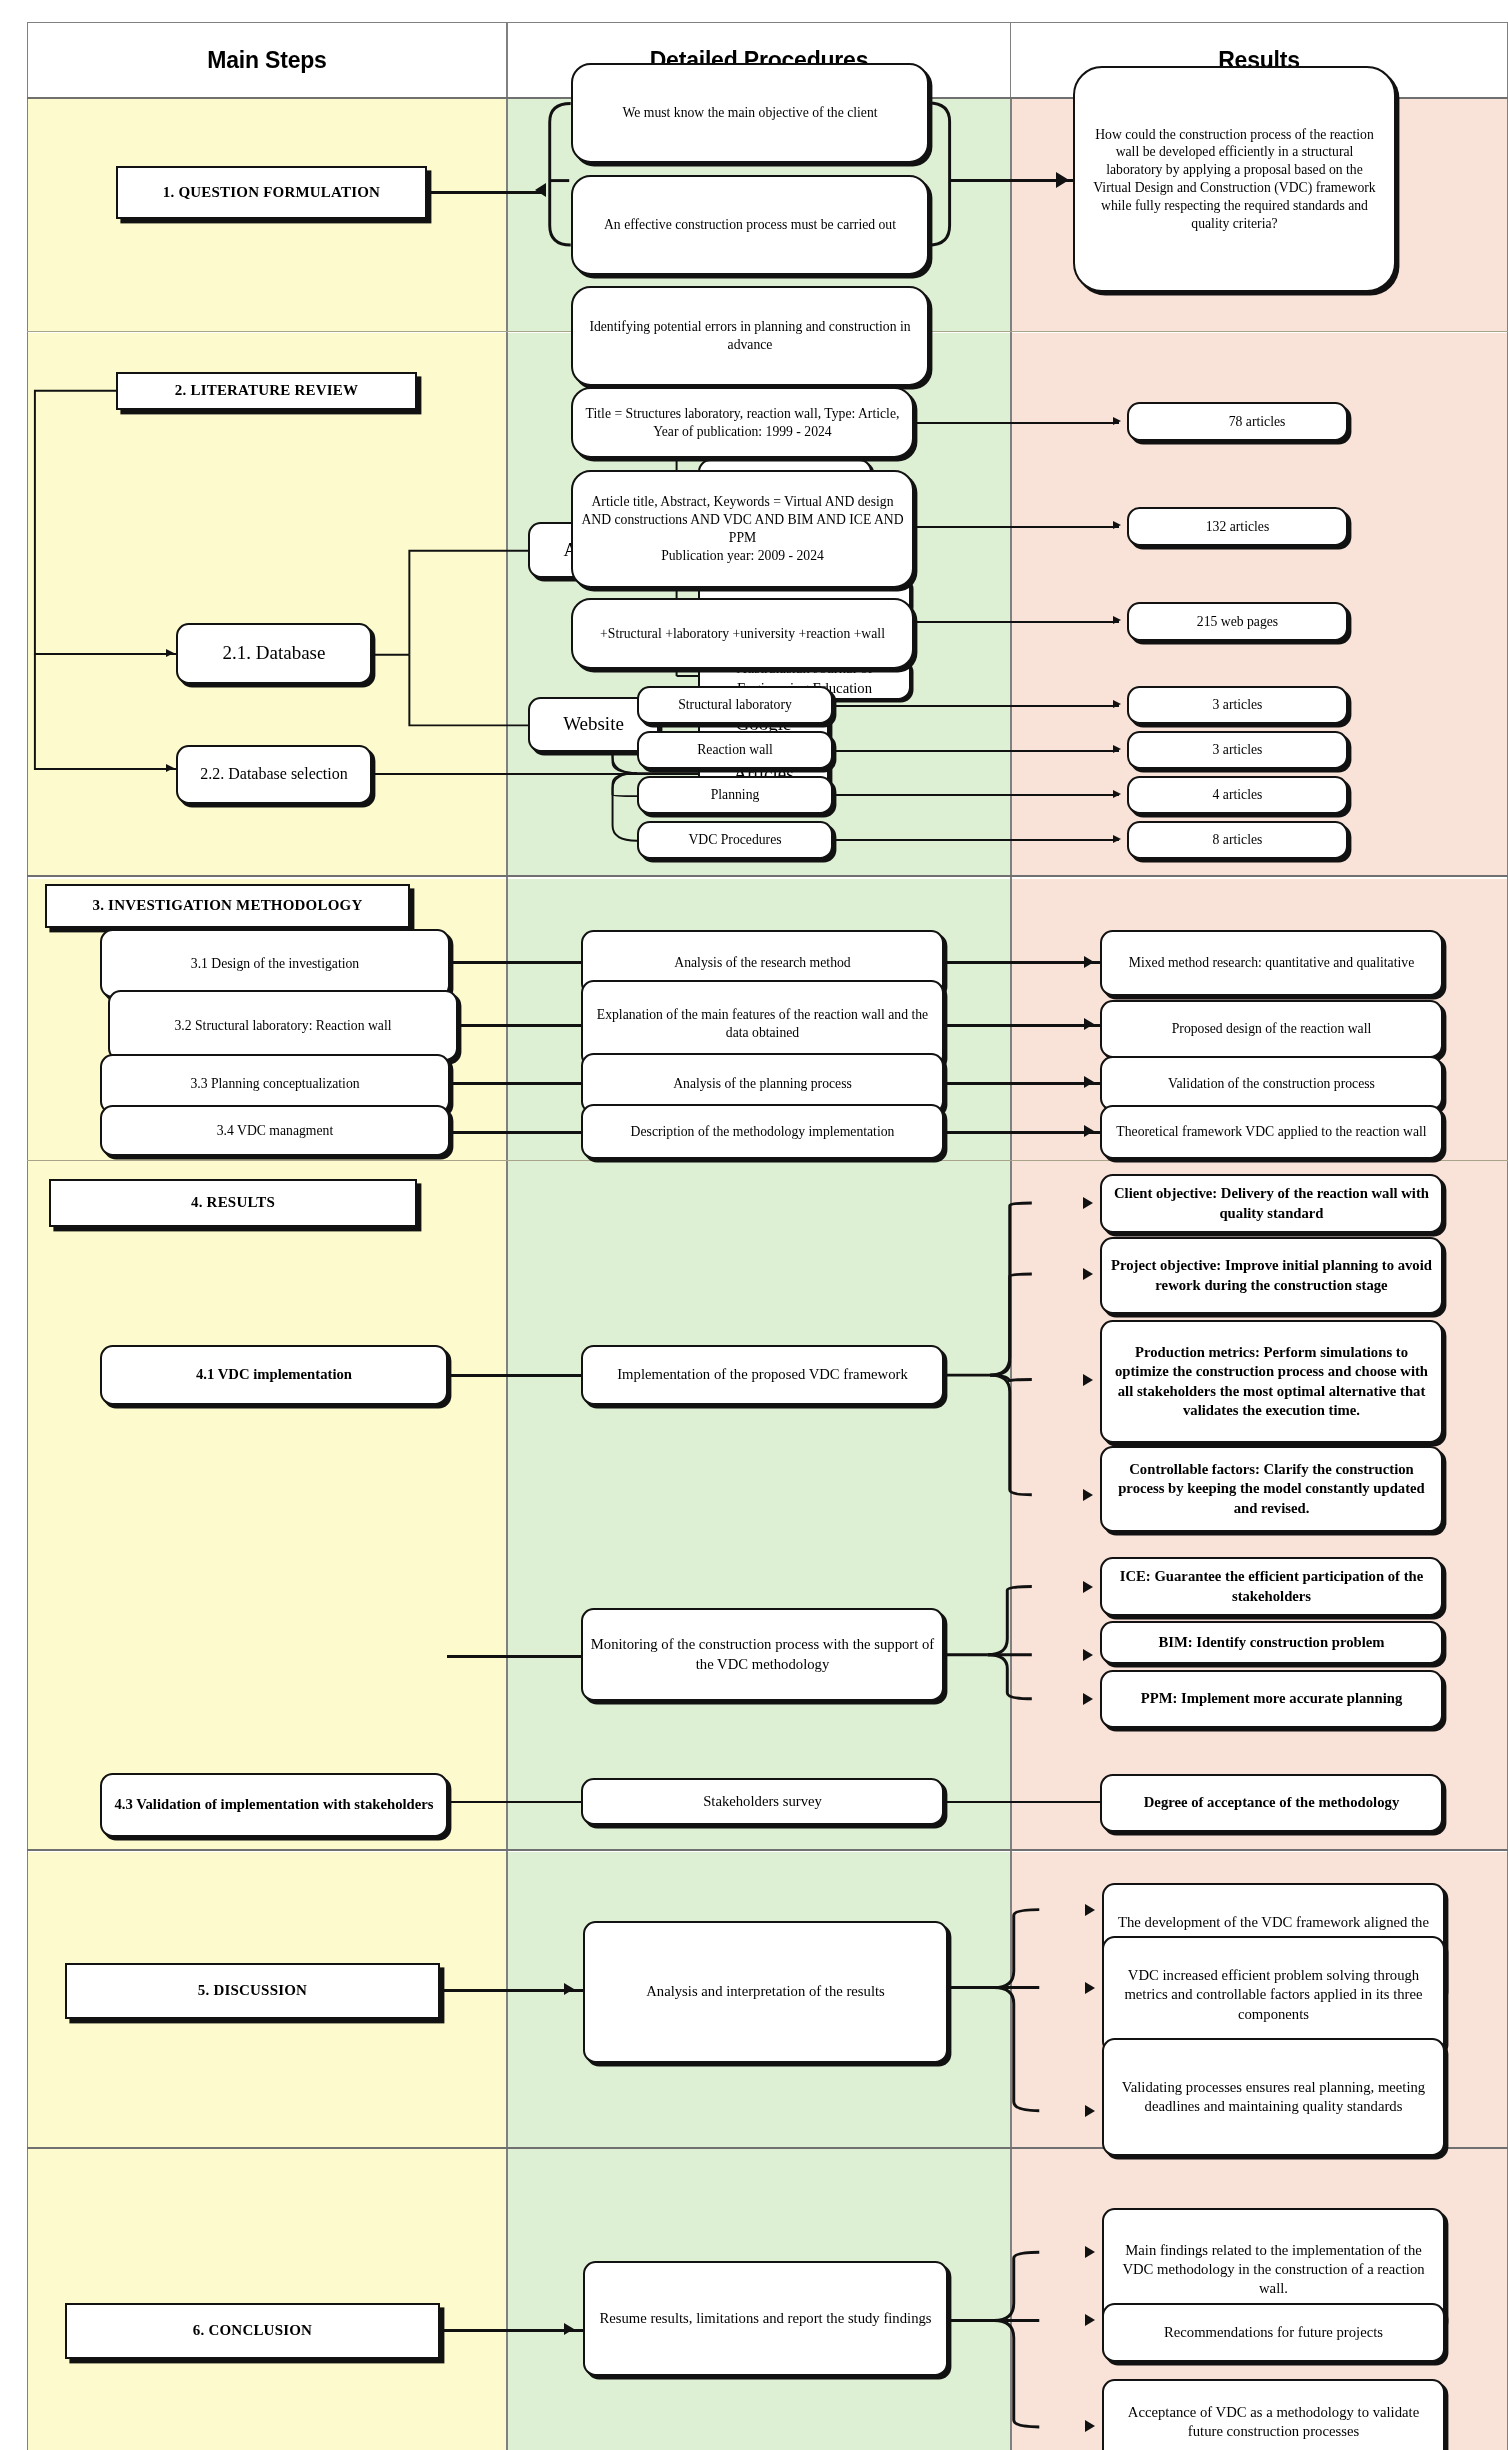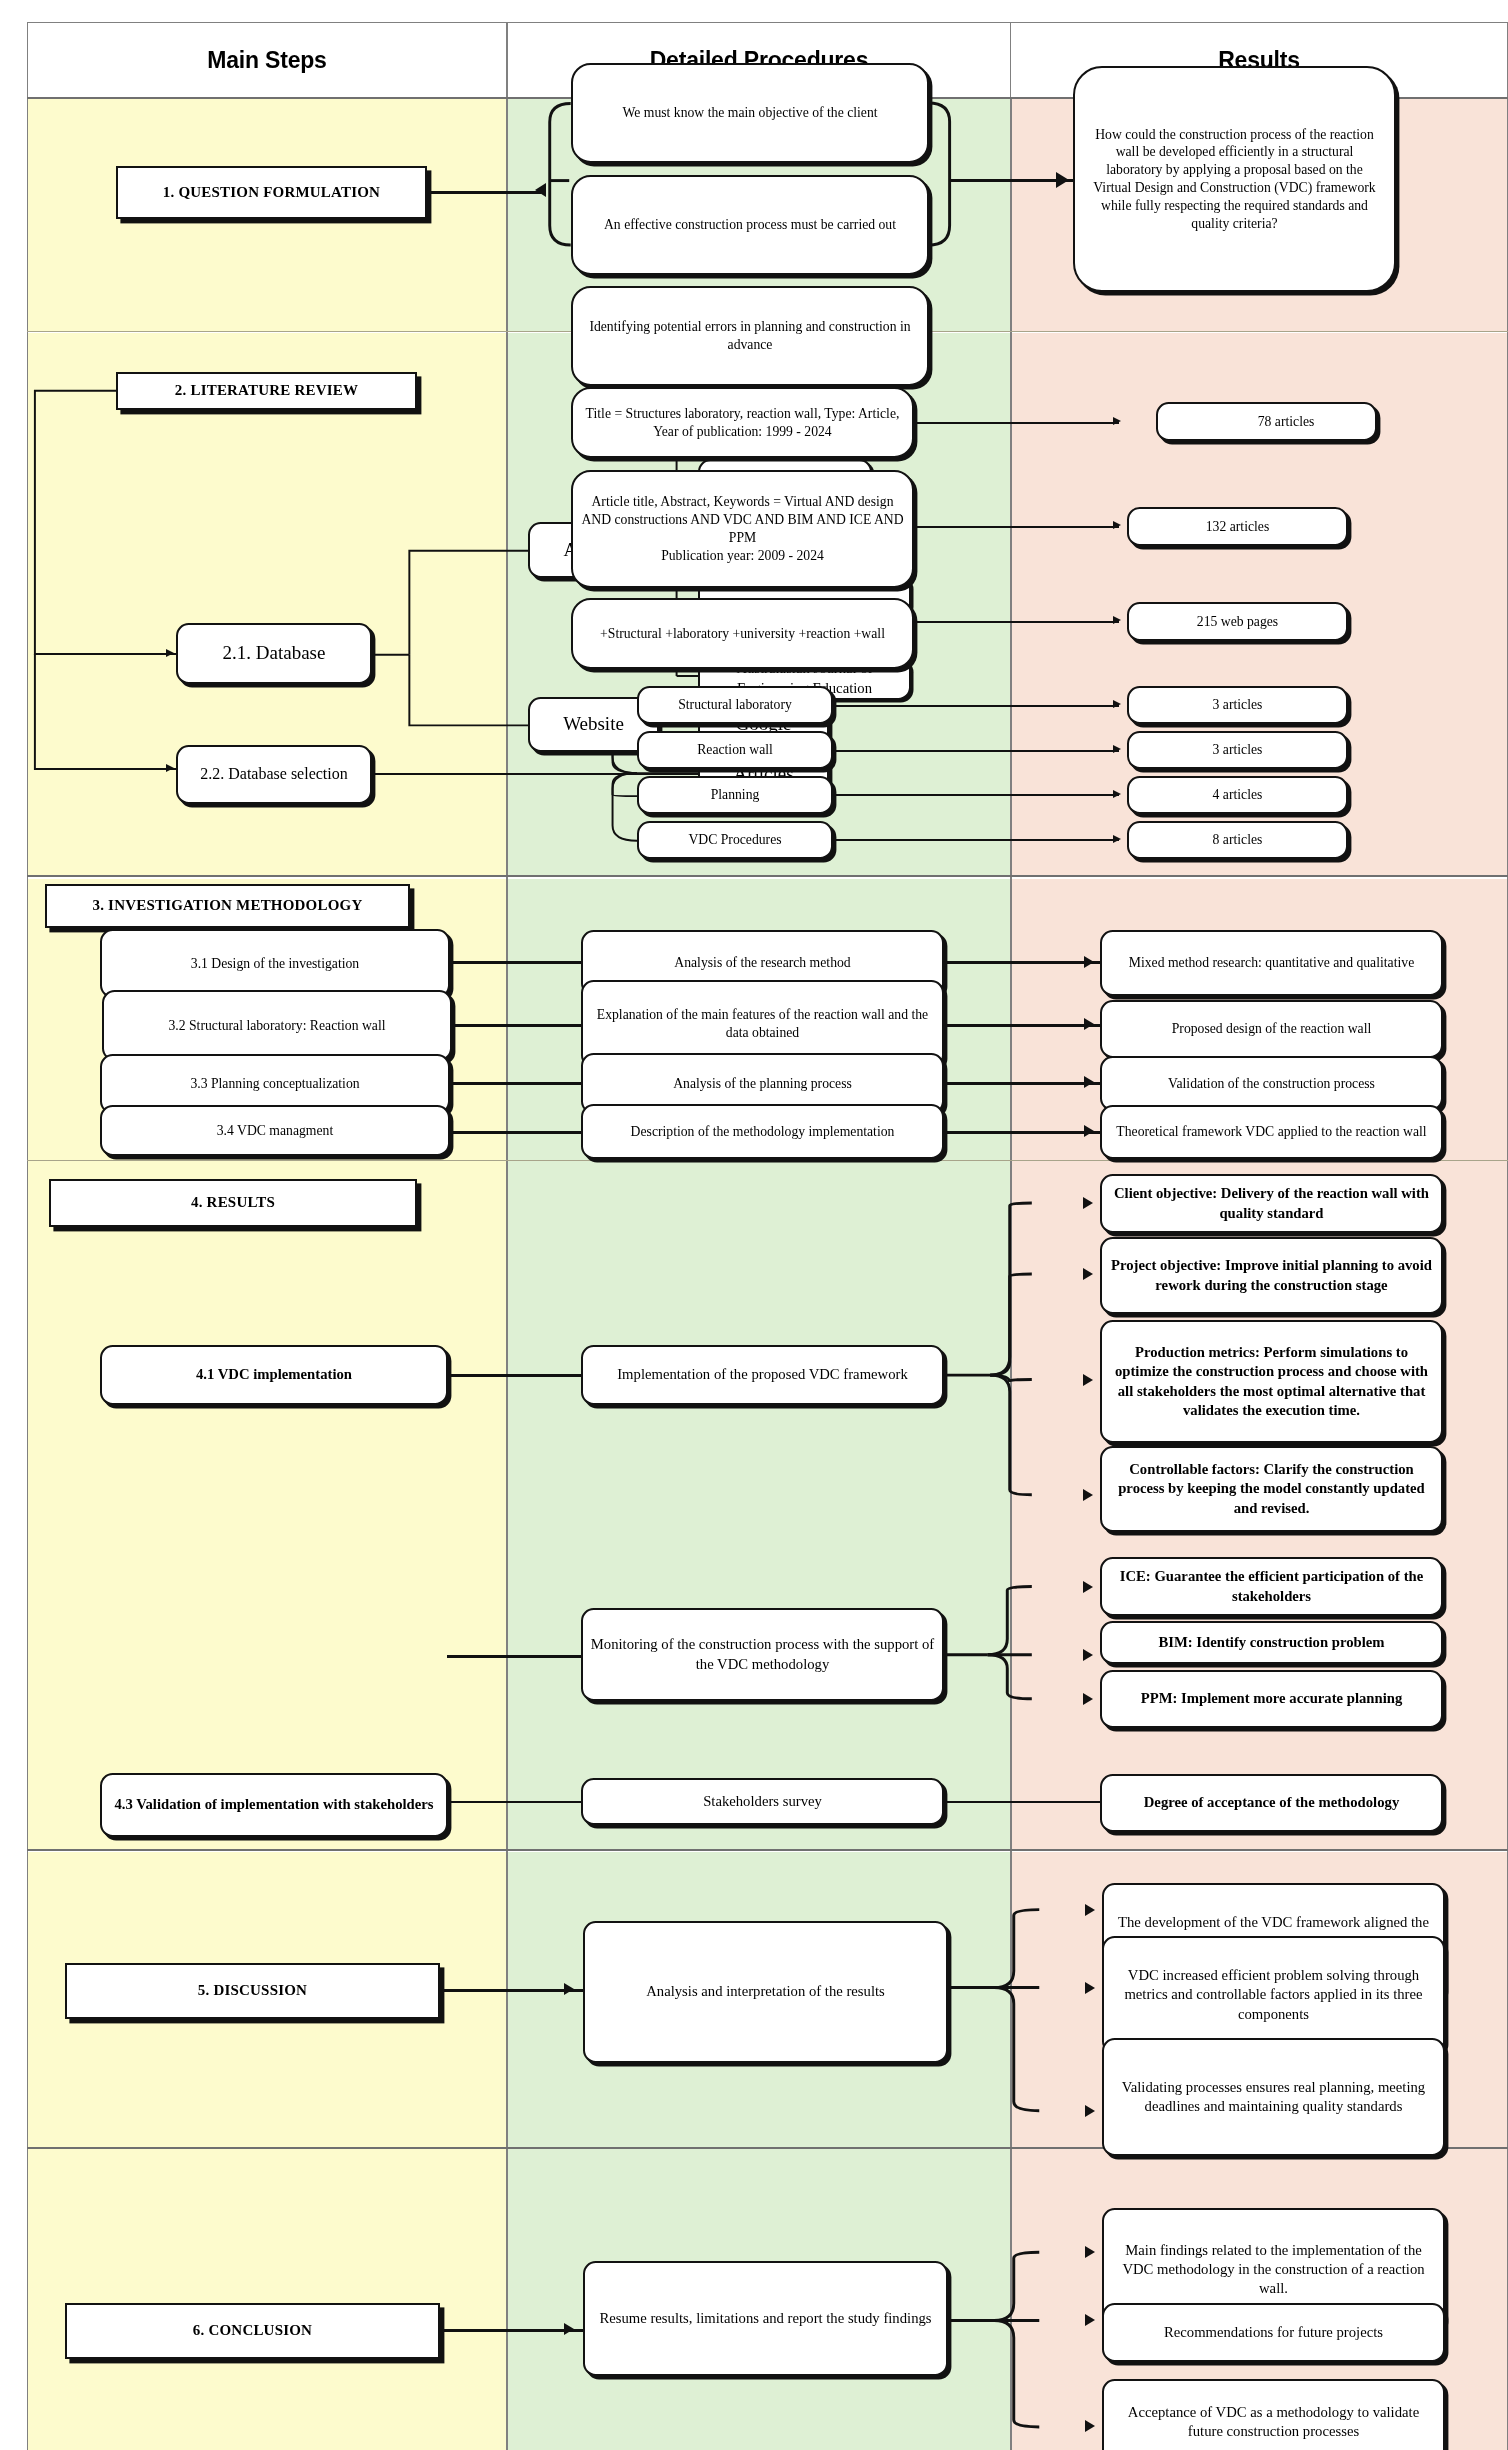--- a/index.html
+++ b/index.html
@@ -229,21 +229,21 @@
 
   <div class="ln lnh" style="left:658px; top:724px; width:42px;"></div>
 
   <div class="ln lnh" style="left:371px; top:773px; width:328px;"></div>
 
   <div class="node rnd2 s28" style="left:571px; top:387px;  width:343px; height:71px;">Title = Structures laboratory, reaction wall, Type: Article, Year of publication: 1999 - 2024</div>
   <div class="node rnd2 s28" style="left:571px; top:470px;  width:343px; height:118px; white-space:pre-line;">Article title, Abstract, Keywords = Virtual AND design AND constructions AND VDC AND BIM AND ICE AND PPM
 Publication year: 2009 - 2024</div>
   <div class="node rnd2 s28" style="left:571px; top:598px; width:343px; height:71px;">+Structural +laboratory +university +reaction +wall</div>
 
-  <div class="node rnd s28" style="left:1156px; top:402px;  width:221px; height:39px;padding-left:44px;">78 articles</div>
+  <div class="node rnd s28" style="left:1127px; top:402px;  width:221px; height:39px;padding-left:44px;">78 articles</div>
   <div class="node rnd s28" style="left:1127px; top:507px; width:221px; height:39px;">132 articles</div>
   <div class="node rnd s28" style="left:1127px; top:602px; width:221px; height:39px;">215 web pages</div>
 
   <div class="ln lnh t" style="left:913px; top:422px;  width:206px;"></div>
   <div class="arrow sm" style="left:1113px; top:417px;"></div>
   <div class="ln lnh t" style="left:913px; top:526px; width:206px;"></div>
   <div class="arrow sm" style="left:1113px; top:521px;"></div>
   <div class="ln lnh t" style="left:913px; top:621px; width:206px;"></div>
   <div class="arrow sm" style="left:1113px; top:616px;"></div>
 
@@ -270,21 +270,21 @@
   <div class="ln lnh t" style="left:832px; top:750px; width:287px;"></div>
   <div class="arrow sm" style="left:1113px; top:745px;"></div>
   <div class="ln lnh t" style="left:832px; top:794px; width:287px;"></div>
   <div class="arrow sm" style="left:1113px; top:790px;"></div>
   <div class="ln lnh t" style="left:832px; top:839px; width:287px;"></div>
   <div class="arrow sm" style="left:1113px; top:835px;"></div>
 
   <div class="node sq hdrstep" style="left:45px; top:884px; width:365px; height:44px;">3. INVESTIGATION METHODOLOGY</div>
 
   <div class="node rnd s28" style="left:100px; top:929px; width:350px; height:69px;">3.1 Design of the investigation</div>
-  <div class="node rnd s28" style="left:102px; top:990px; width:350px; height:71px;">3.2 Structural laboratory: Reaction wall</div>
+  <div class="node rnd s28" style="left:108px; top:990px; width:350px; height:71px;">3.2 Structural laboratory: Reaction wall</div>
   <div class="node rnd s28" style="left:100px; top:1054px; width:350px; height:60px;">3.3 Planning conceptualization</div>
   <div class="node rnd s28" style="left:100px; top:1105px; width:350px; height:51px;">3.4 VDC managment</div>
 
   <div class="node rnd s28" style="left:581px; top:930px; width:363px; height:66px;">Analysis of the research method</div>
   <div class="node rnd s28" style="left:581px; top:980px; width:363px; height:88px;">Explanation of the main features of the reaction wall and the data obtained</div>
   <div class="node rnd s28" style="left:581px; top:1053px; width:363px; height:61px;">Analysis of the planning process</div>
   <div class="node rnd s28" style="left:581px; top:1104px; width:363px; height:55px;">Description of the methodology implementation</div>
 
   <div class="node rnd s28" style="left:1100px; top:930px; width:343px; height:66px;">Mixed method research: quantitative and qualitative</div>
   <div class="node rnd s28" style="left:1100px; top:1000px; width:343px; height:58px;">Proposed design of the reaction wall</div>

